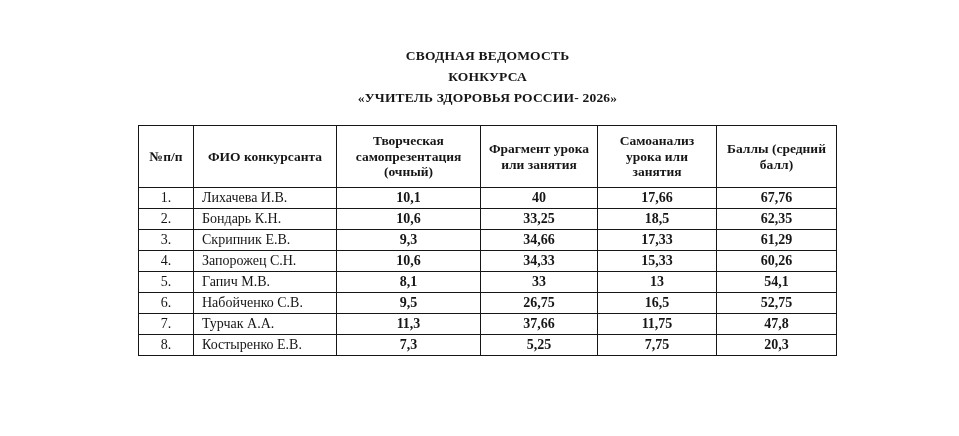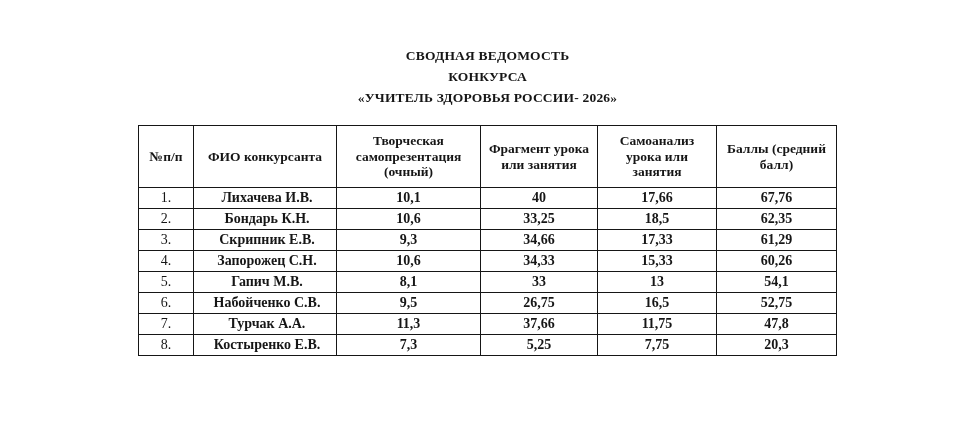--- a/index.html
+++ b/index.html
@@ -48,23 +48,23 @@
     line-height: 15.5px;
     padding: 3px 6px;
     height: 62px;
   }
   .score-table td {
     font-size: 14px;
     height: 21px;
     padding: 0 4px;
   }
   .score-table td.cell-name {
-    text-align: center;
+    text-align: left;
     padding-left: 8px;
-    font-weight: bold;
+    font-weight: normal;
   }
   .score-table td.cell-num { font-weight: normal; }
   .score-table td.cell-score { font-weight: bold; }
 </style>
 </head>
 <body>
 
 <div class="page">
 
   <div class="title-block">

